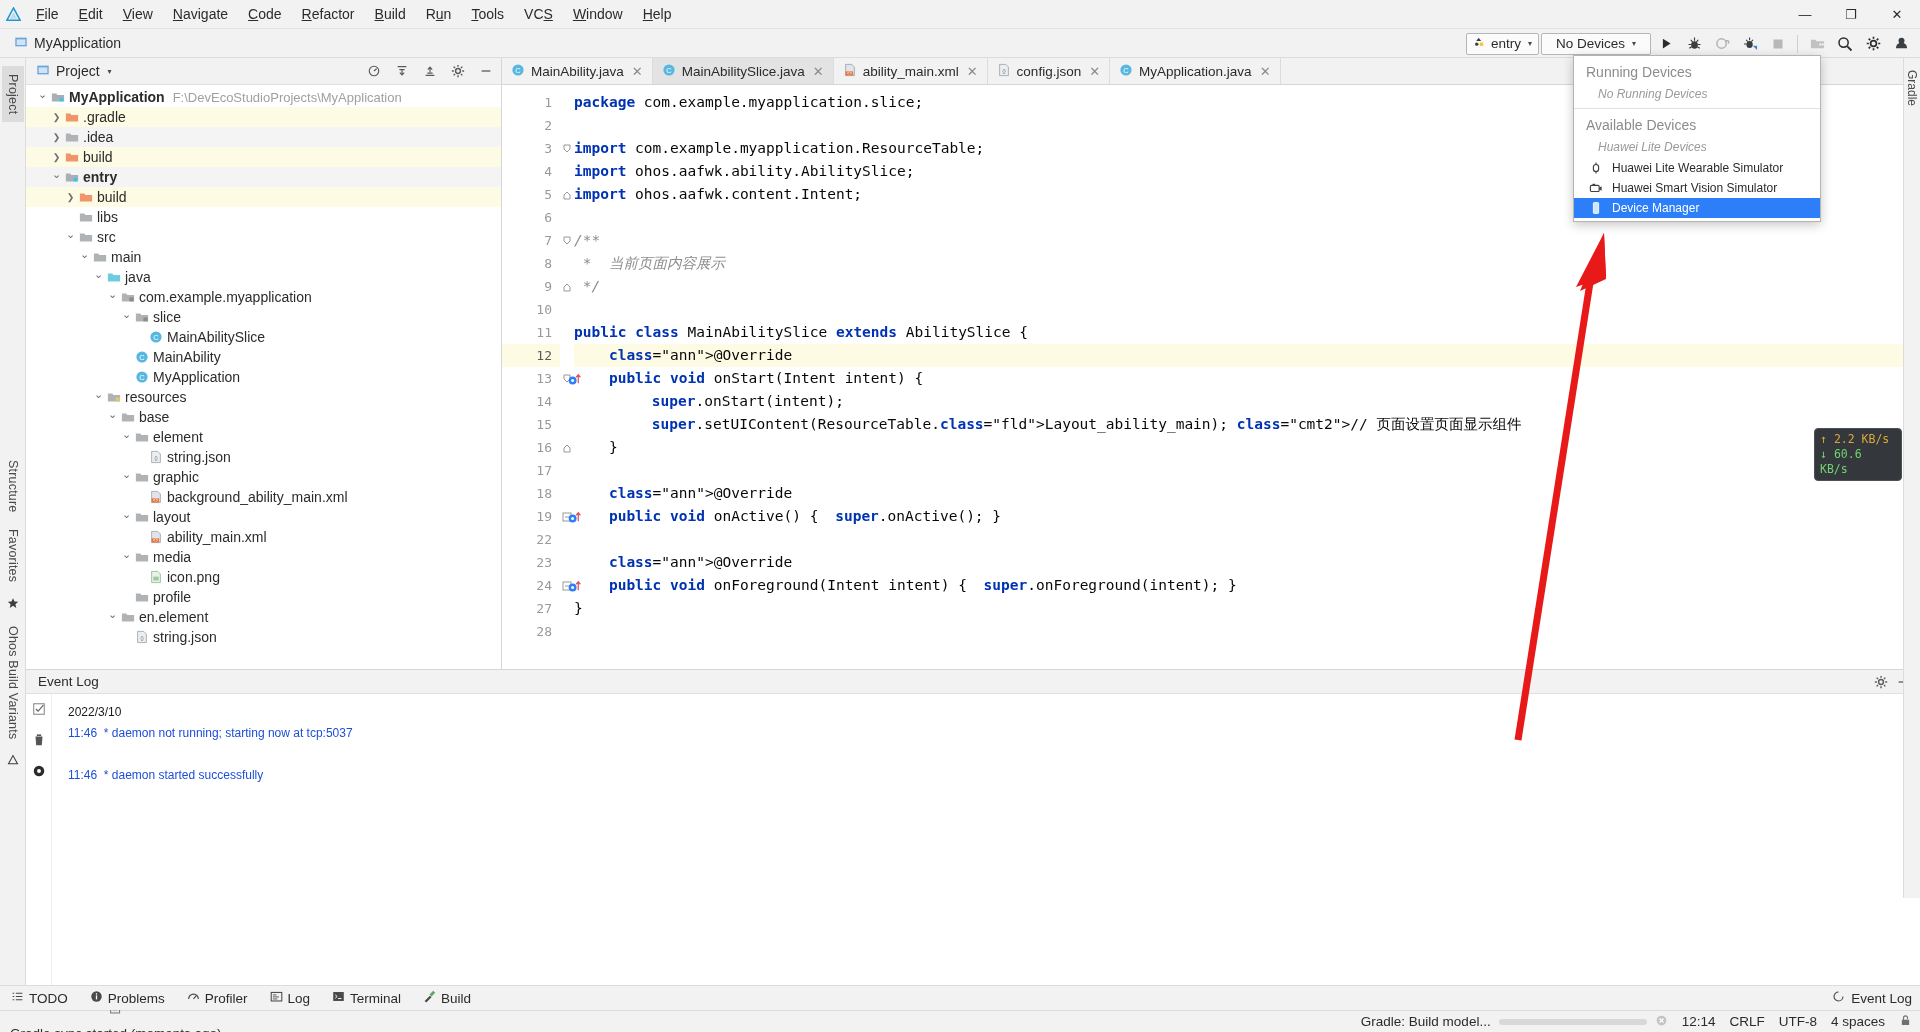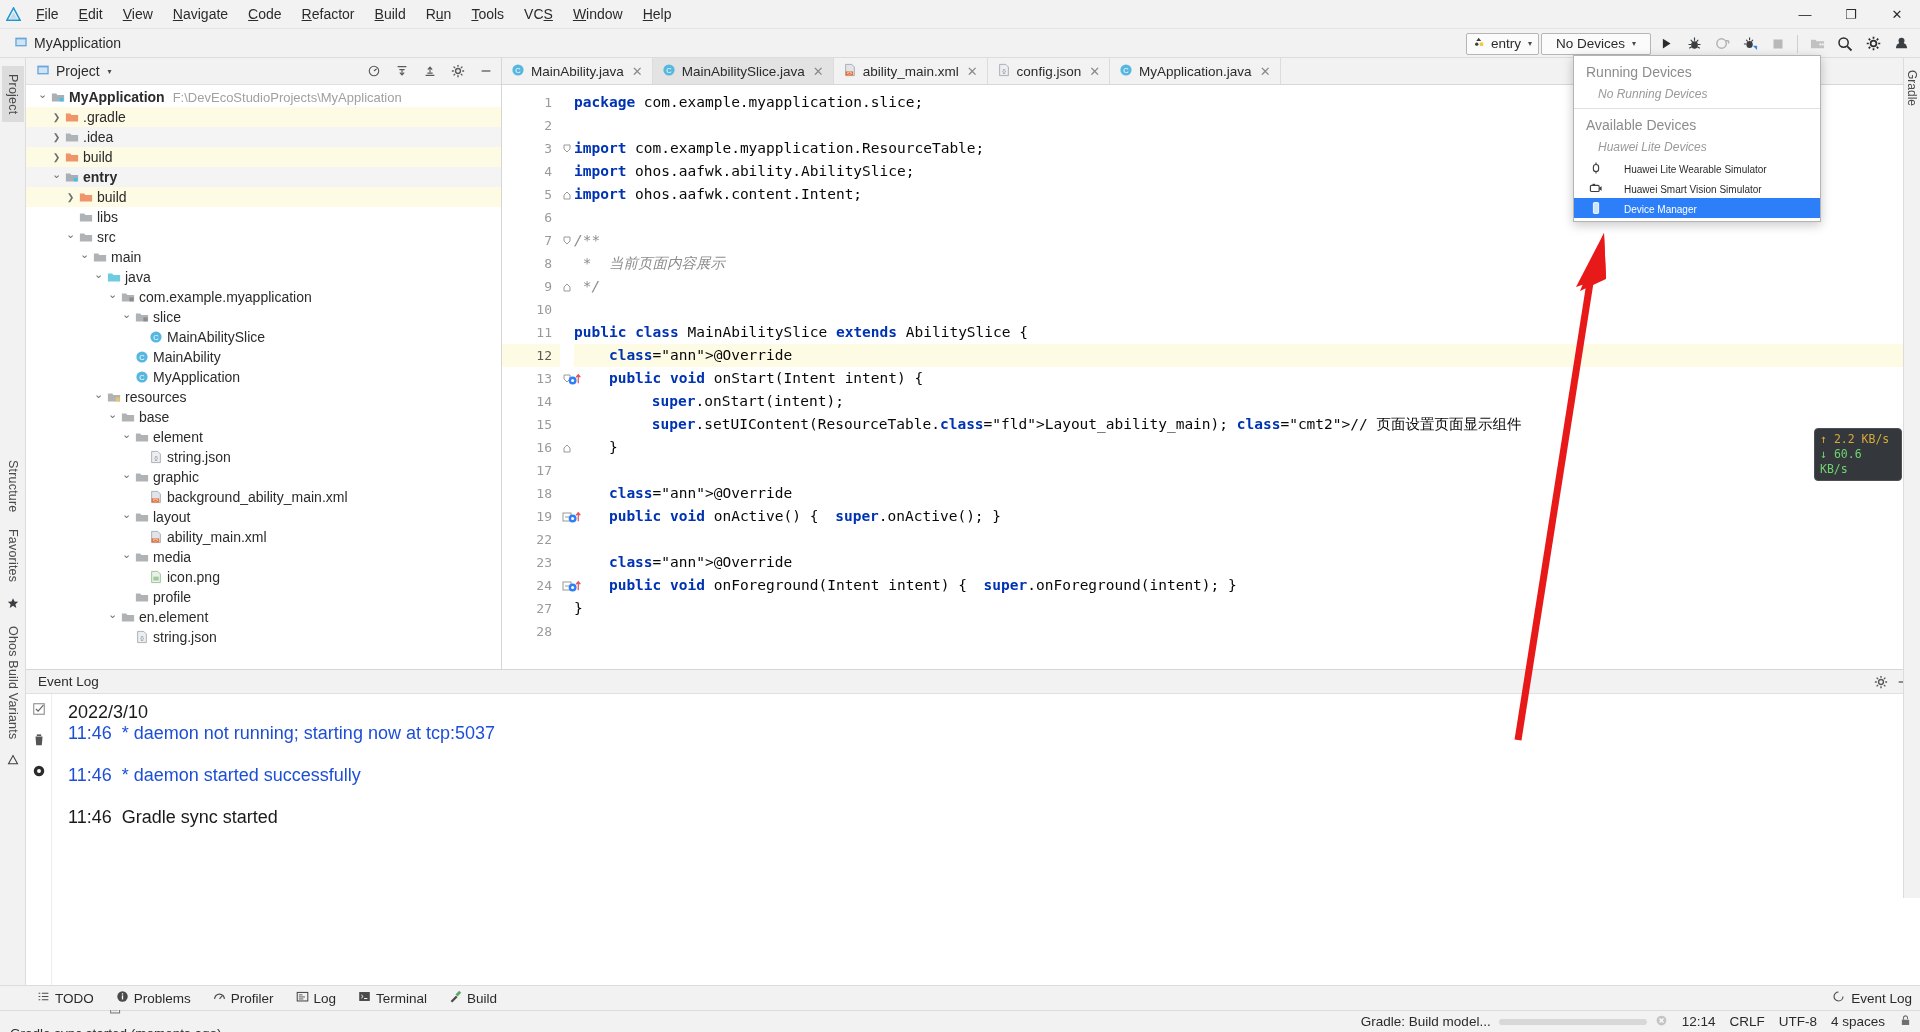--- a/index.html
+++ b/index.html
@@ -155,30 +155,30 @@
     height: 24px; background: #f2f2f2; display: flex; align-items: center;
     padding: 0 6px 0 12px; border-bottom: 1px solid #e0e0e0;
   }
   .loghead .title { font-size: 13.5px; }
   .loghead .spacer { flex: 1; }
   .logbody { flex: 1; display: flex; }
   .logstrip {
     width: 26px; border-right: 1px solid #ededed; padding-top: 8px;
     display: flex; flex-direction: column; align-items: center; gap: 14px;
   }
-  .logcontent { flex: 1; padding: 8px 0 0 16px; font-size: 18px; }
+  .logcontent { flex: 1; padding: 8px 0 0 16px; font-size: 12px; }
   .logline { height: 21px; line-height: 21px; white-space: nowrap; }
   .logline .ts { color: inherit; }
   .logline.warn { color: #1d4ed8; }
   .logline.plain { color: #1a1a1a; }
 
   
   .toolbar-bottom {
     height: 25px; background: #f2f2f2; border-top: 1px solid #dcdcdc;
-    display: flex; align-items: center; padding-left: 26px; gap: 0; position: relative;
+    display: flex; align-items: center; gap: 0; position: relative;
   }
   .twbtn {
     display: flex; align-items: center; gap: 5px; padding: 0 11px;
     font-size: 13.5px; height: 25px; cursor: default;
   }
   .tw-right { position: absolute; right: 8px; display: flex; align-items: center; gap: 6px; }
 
   
   .statusbar {
     height: 22px; background: #f2f2f2; border-top: 1px solid #dcdcdc;
@@ -197,22 +197,22 @@
   
   .devmenu {
     position: absolute; left: 1573px; top: 55px; width: 248px;
     background: #fff; border: 1px solid #b4b4b4;
     box-shadow: 0 3px 10px rgba(0,0,0,.22); z-index: 60; padding: 3px 0;
   }
   .dm-group { font-size: 14px; color: #8c8c8c; padding: 5px 10px 5px 12px; }
   .dm-sub { font-size: 12px; color: #9a9a9a; padding: 2px 10px 4px 24px; font-style: italic; }
   .dm-sep { height: 1px; background: #e0e0e0; margin: 3px 0; }
   .dm-item {
-    display: flex; align-items: flex-end; gap: 20px; padding: 3px 10px 3px 14px;
-    font-size: 10px; cursor: default;
+    display: flex; align-items: flex-start; gap: 8px; padding: 3px 10px 3px 14px;
+    font-size: 12px; cursor: default;
   }
   .dm-item.sel { background: #2d7ff9; color: #fff; }
   .dm-ico { width: 16px; display: flex; align-items: center; justify-content: center; }
 
   
   .netbadge {
     position: absolute; left: 1814px; top: 428px; width: 88px;
     background: #34373b; border: 1px solid #4d5055; border-radius: 4px;
     padding: 3px 5px; font-size: 11.5px; font-family: "DejaVu Sans Mono", monospace;
     z-index: 40; line-height: 15px;
@@ -912,21 +912,20 @@
                 <circle cx="8" cy="8" r="2.2" fill="#fff"></circle>
               </svg>
           </span>
         </div>
         <div class="logcontent" id="log-entries">
             <div class="logline plain"><span>2022/3/10</span></div>
             <div class="logline warn"><span class="ts">11:46</span>&nbsp;&nbsp;<span>* daemon not running; starting now at tcp:5037</span></div>
             <div class="logline plain">&nbsp;</div>
             <div class="logline warn"><span class="ts">11:46</span>&nbsp;&nbsp;<span>* daemon started successfully</span></div>
             <div class="logline plain">&nbsp;</div>
-            <div class="logline plain"><span class="ts">11:46</span>&nbsp;&nbsp;<span>Gradle sync started</span></div>
           </div>
       </div>
     </div>
   </div>
 
   <div class="rightstrip">
     <div class="rtab">Gradle</div>
   </div>
 </div>
 

